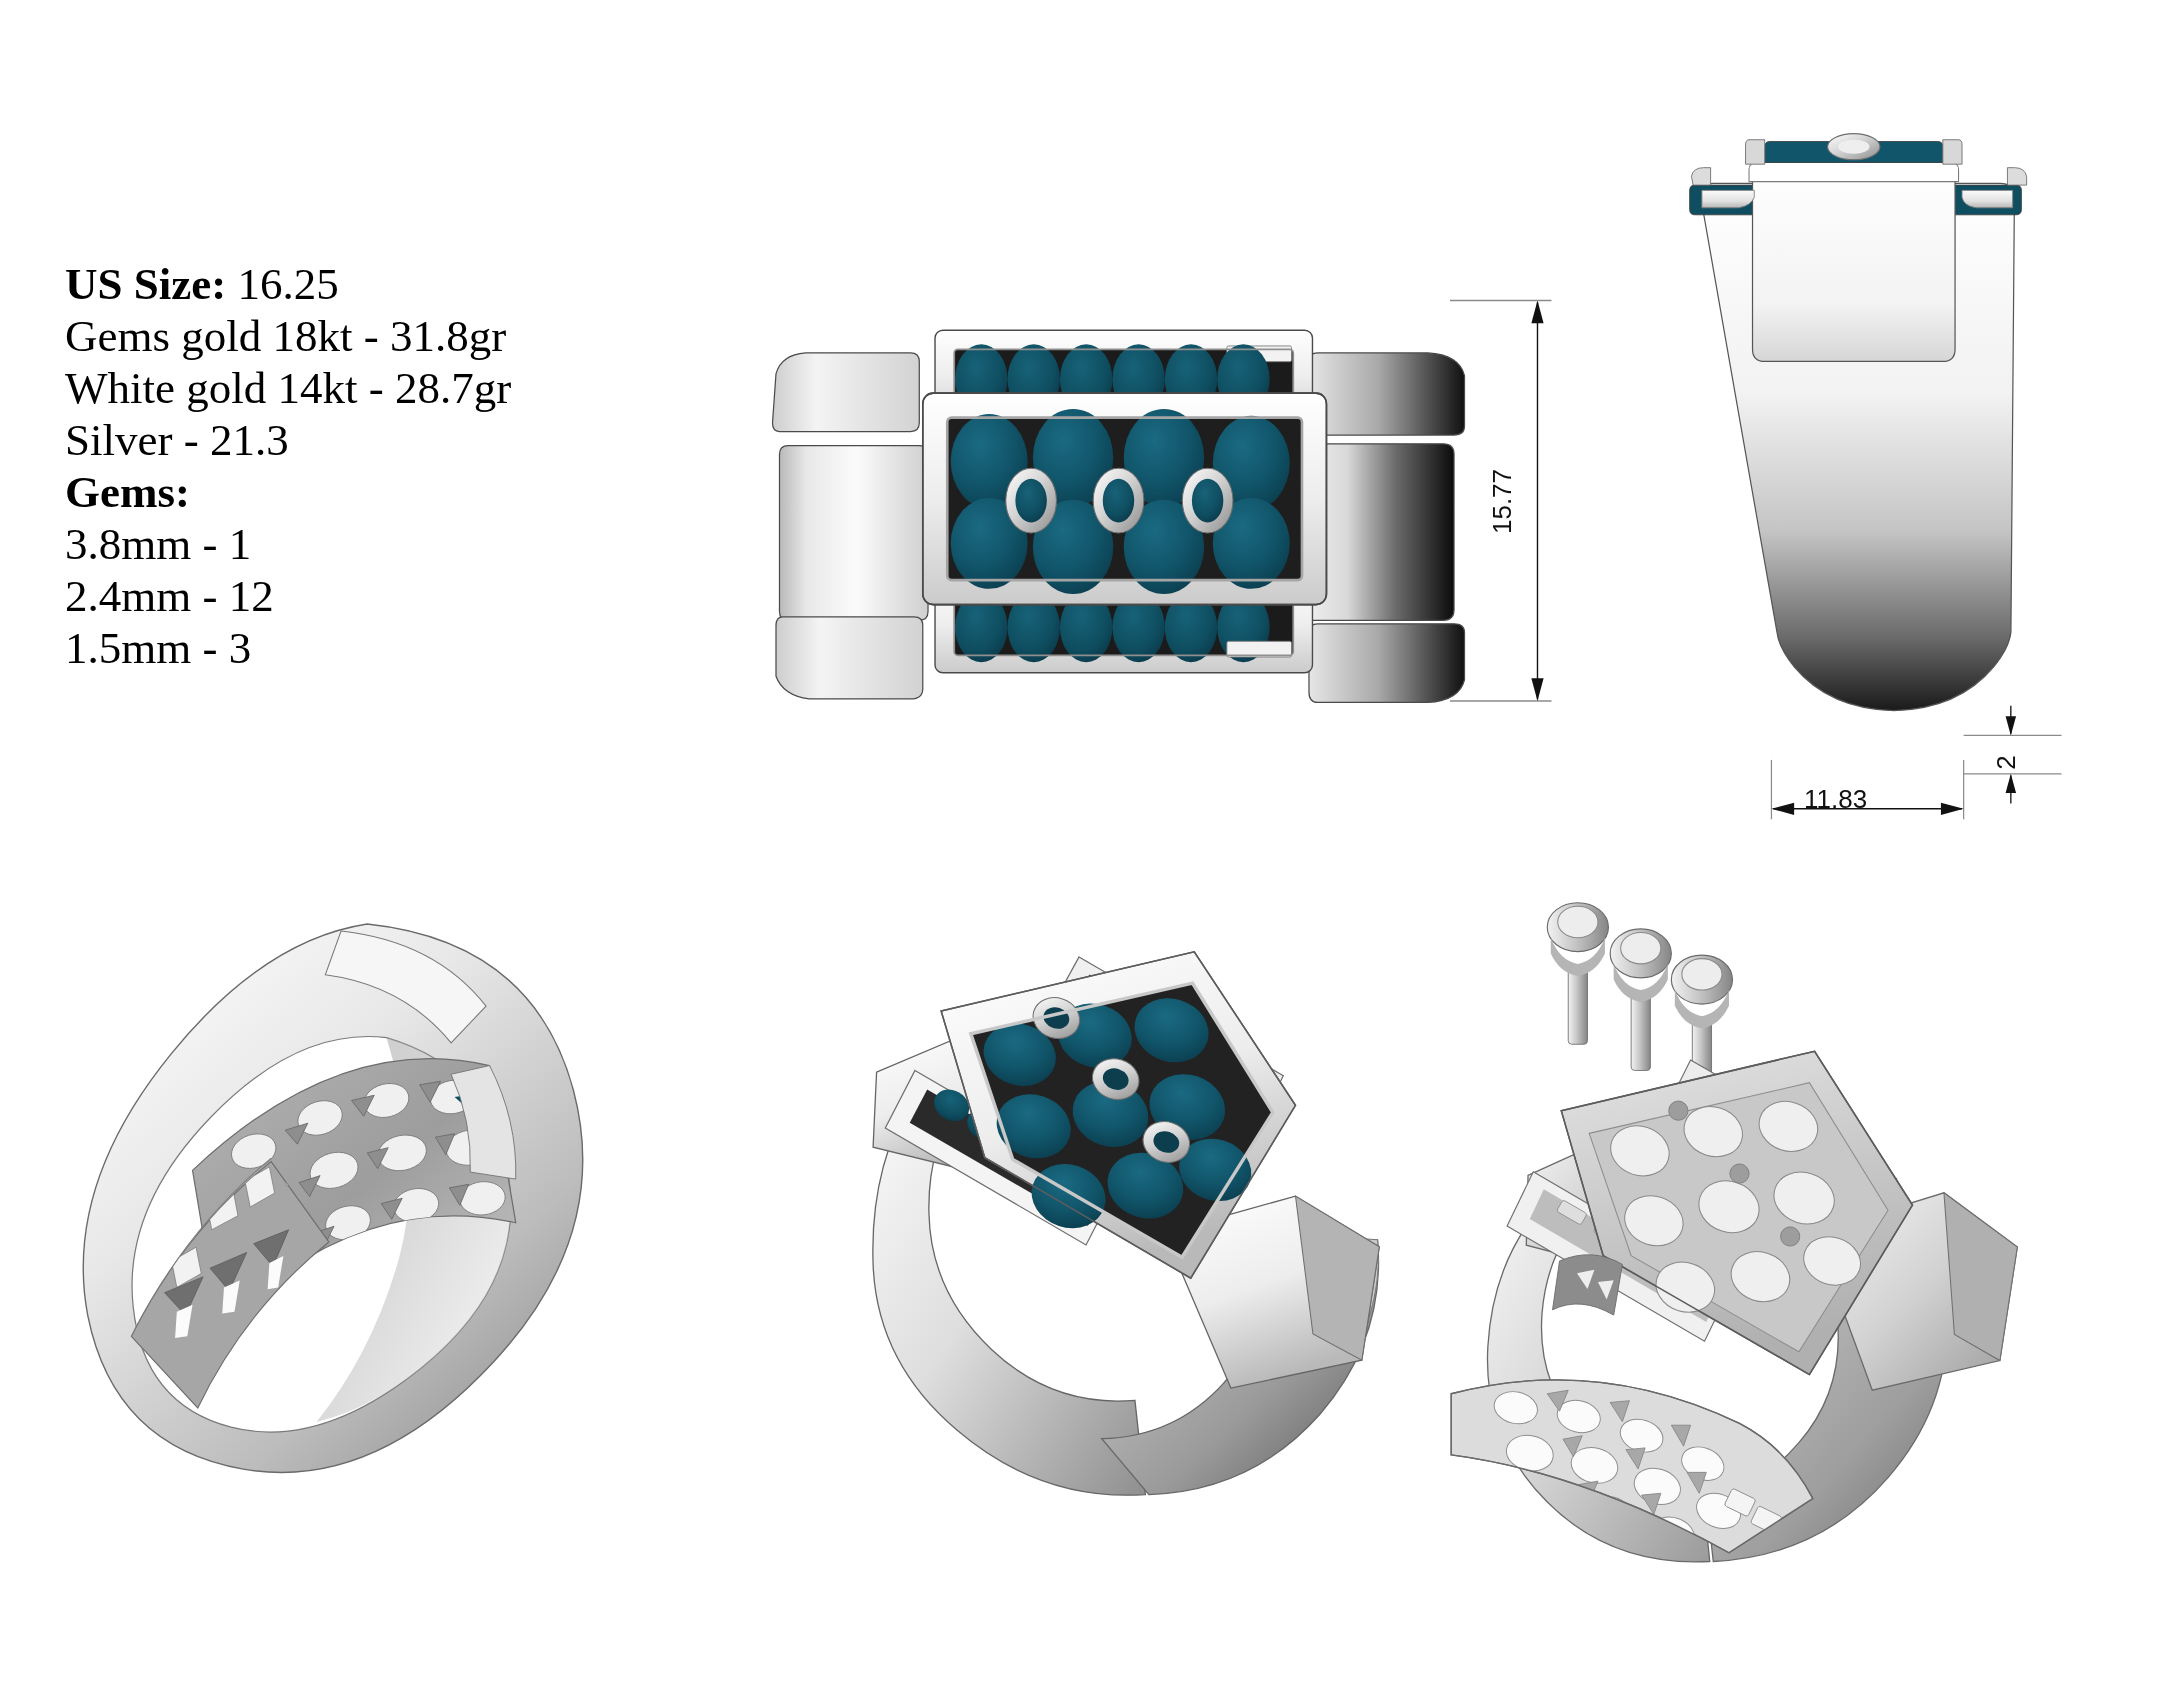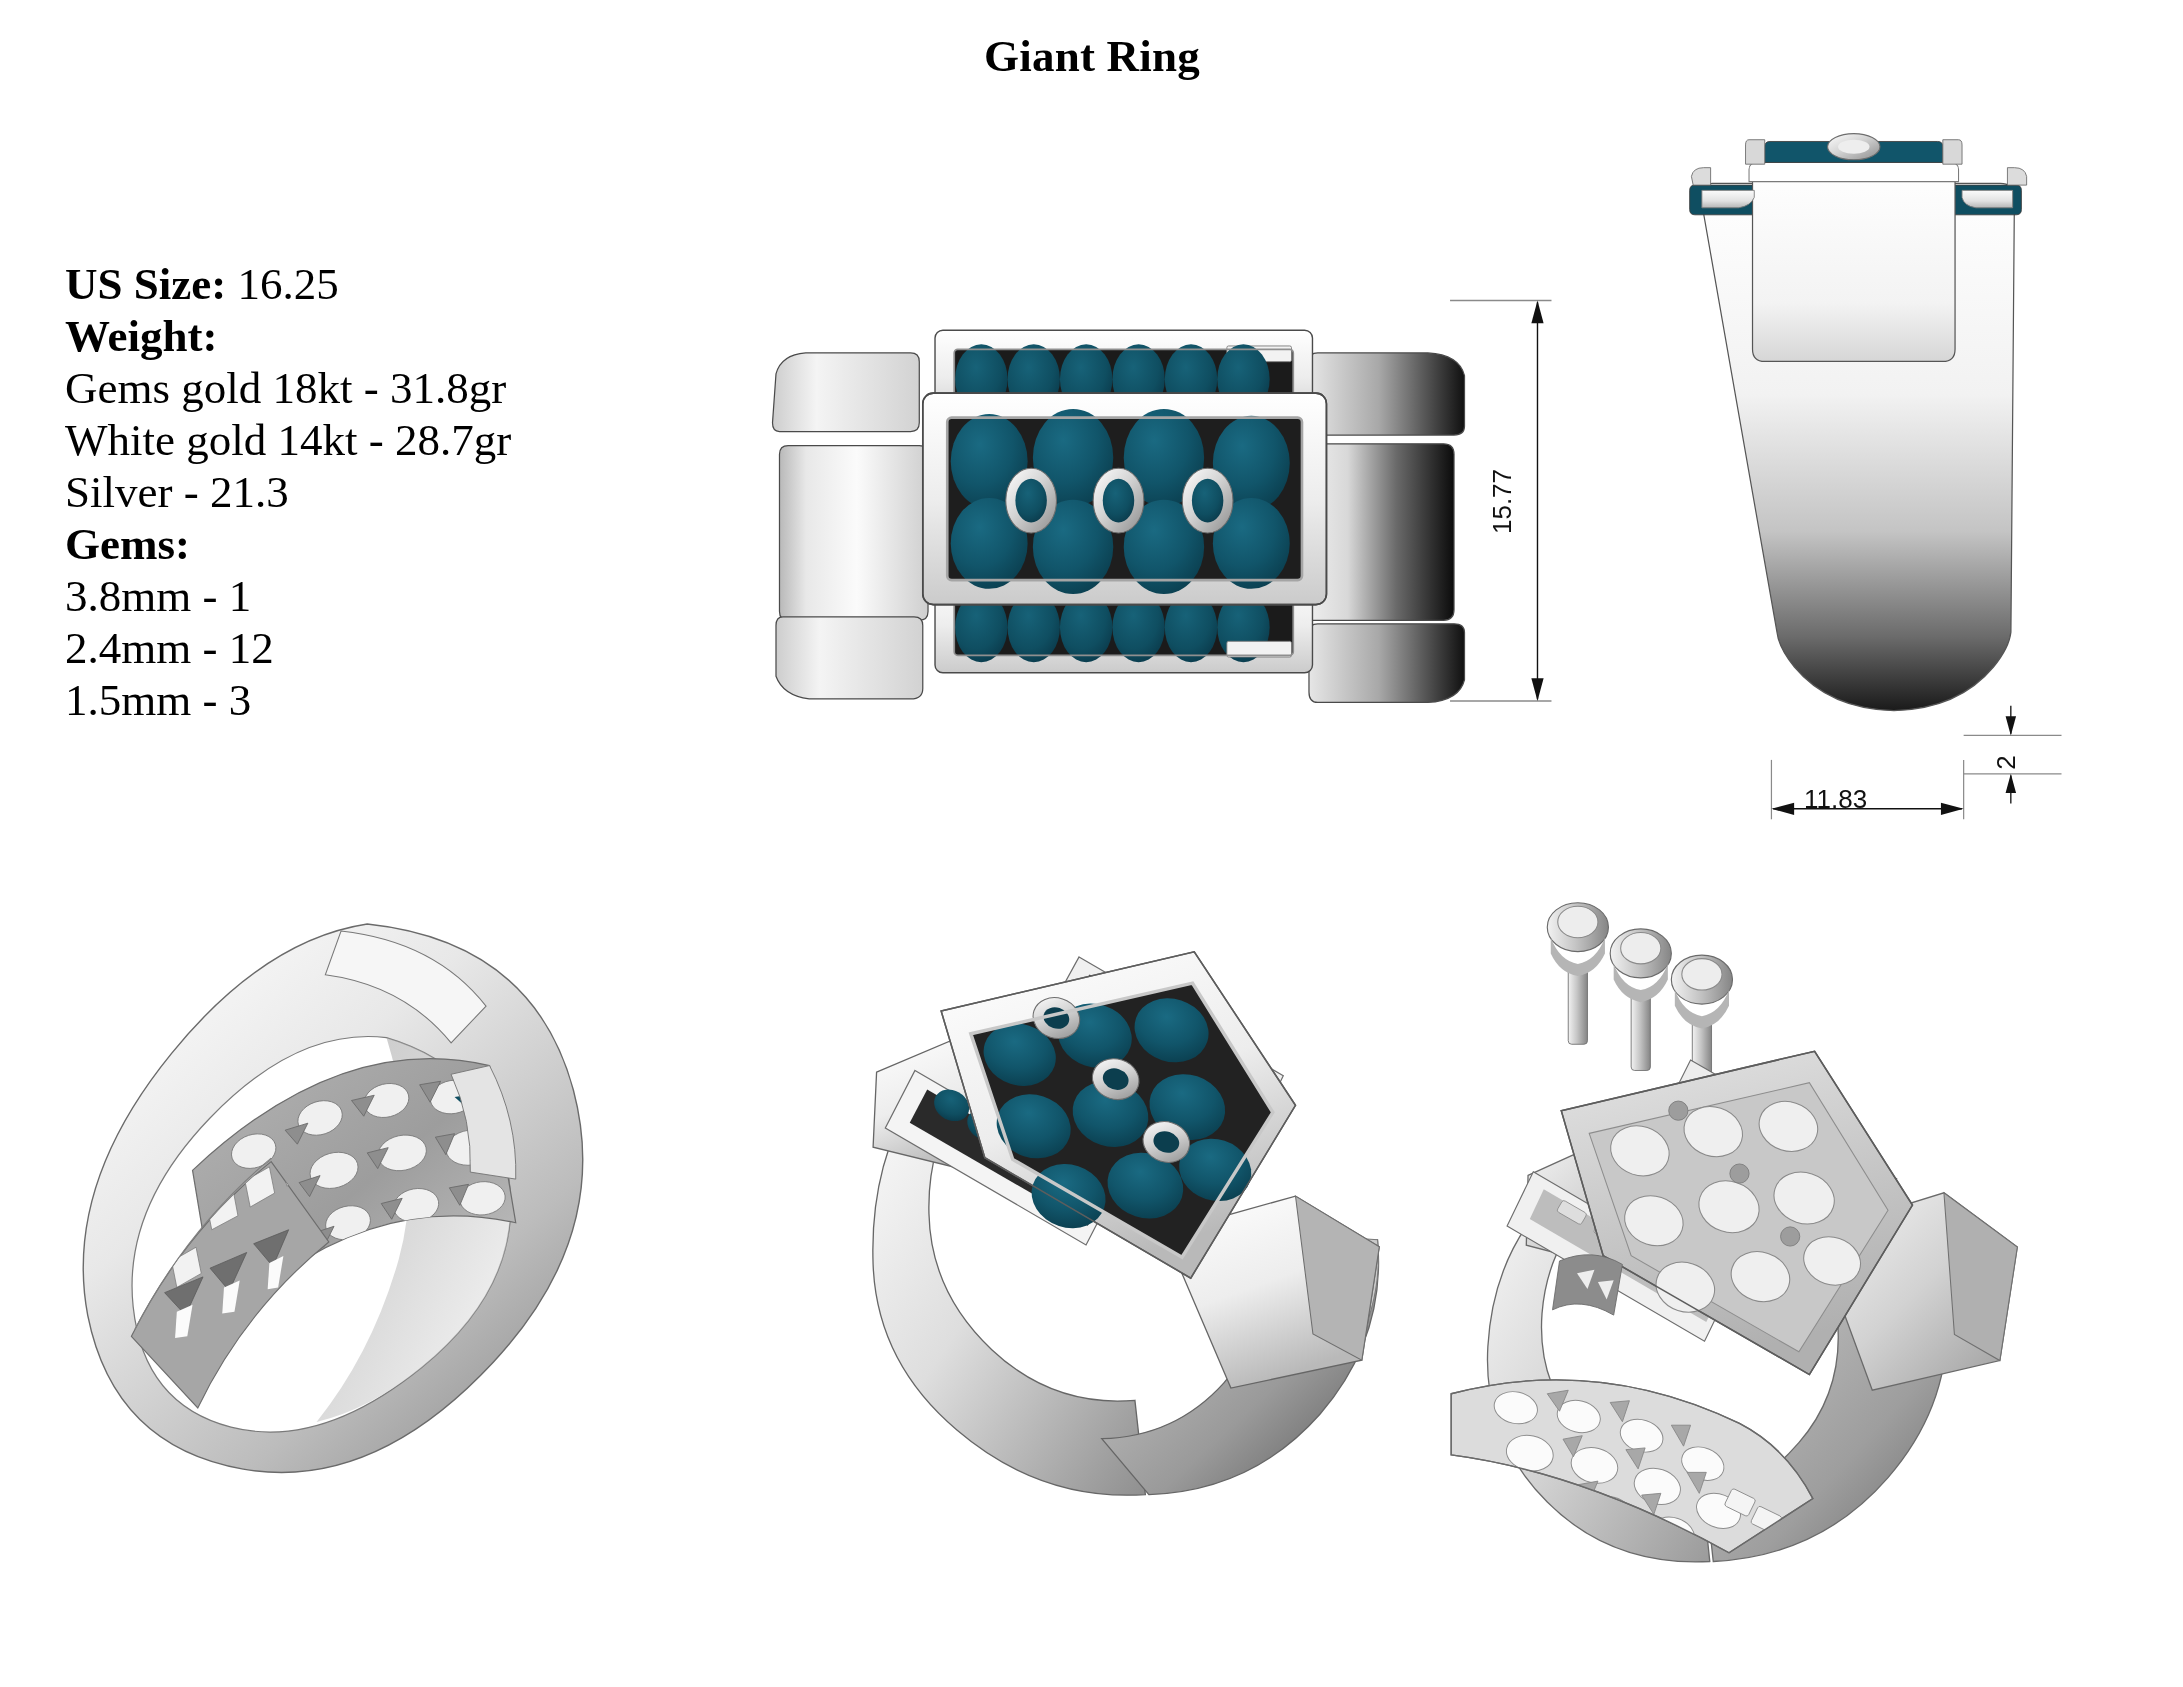--- a/index.html
+++ b/index.html
@@ -32,32 +32,28 @@
     position:absolute;font-family:"Liberation Sans","DejaVu Sans",sans-serif;
     font-size:26px;color:#111;white-space:nowrap;
   }
   .dim-rot{transform:rotate(-90deg);transform-origin:50% 50%;}
 </style>
 </head>
 <body>
 
 <div class="page">
 
-  <div id="page-title">Giant Ring</div>
 
   <div id="spec-block">
 
     <div class="spec-line">
       <span class="lbl">US Size:</span>
       <span class="val">16.25</span>
     </div>
 
-    <div class="spec-line">
-      <span class="lbl">Weight:</span>
-    </div>
 
     <div class="spec-line">
       <span class="val">Gems gold 18kt - 31.8gr</span>
     </div>
     <div class="spec-line">
       <span class="val">White gold 14kt - 28.7gr</span>
     </div>
     <div class="spec-line">
       <span class="val">Silver - 21.3</span>
     </div>

